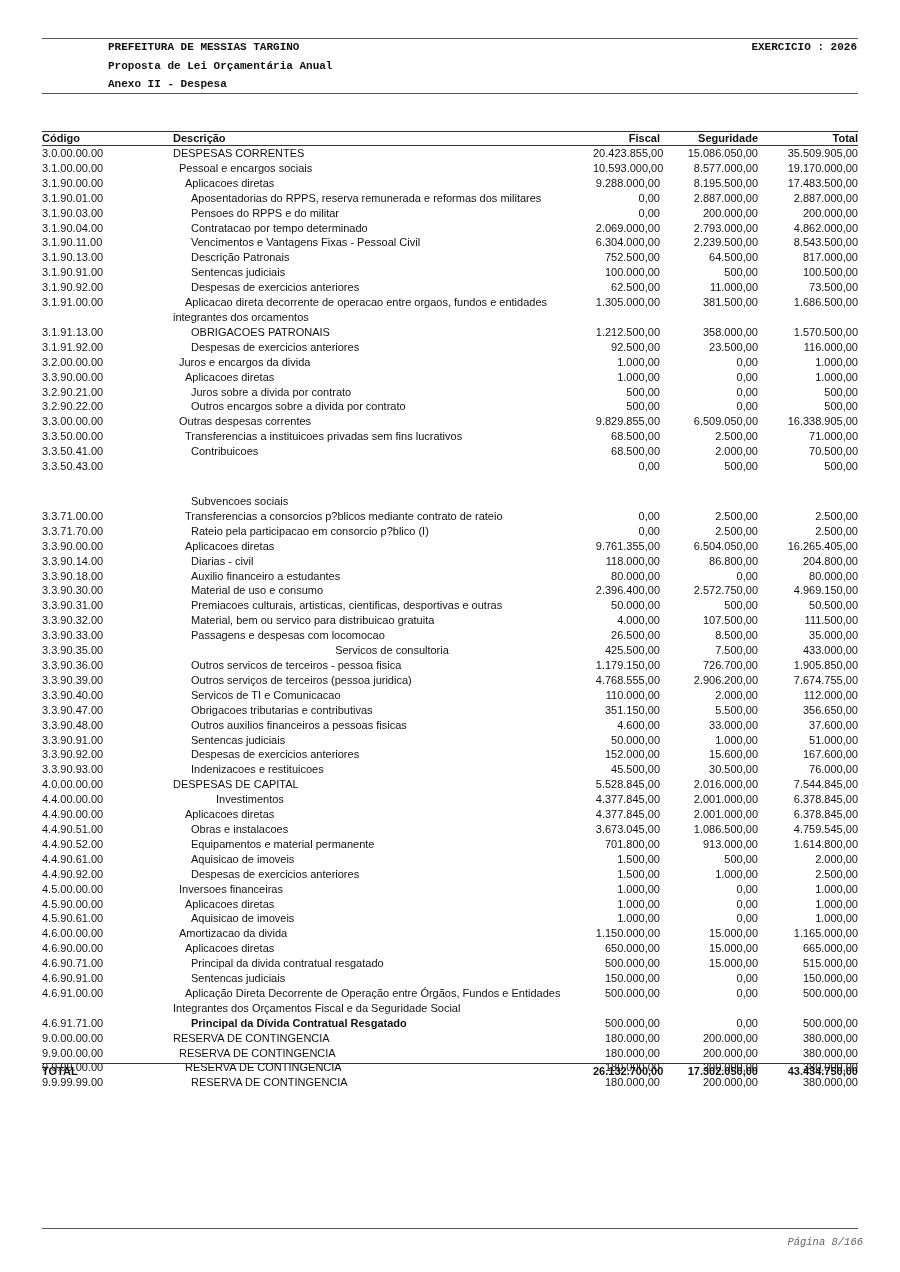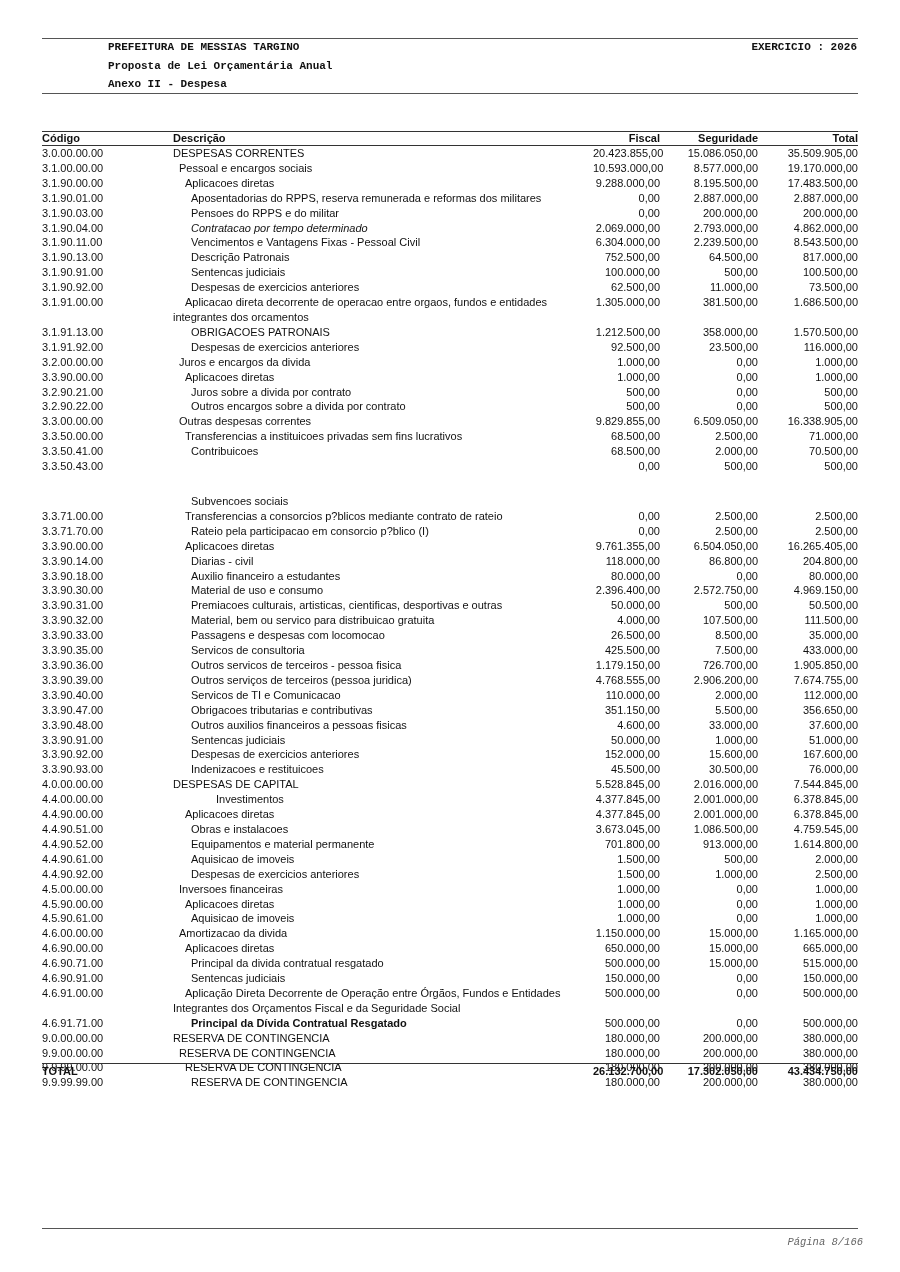--- a/index.html
+++ b/index.html
@@ -97,21 +97,21 @@
           <td class="c-desc">
             <span class="l3" style="display: block;">Pensoes do RPPS e do militar</span>
           </td>
           <td class="c-num">0,00</td>
           <td class="c-num">200.000,00</td>
           <td class="c-num">200.000,00</td>
         </tr>
         <tr>
           <td class="c-code">3.1.90.04.00</td>
           <td class="c-desc">
-            <span class="l3" style="display: block; font-style: italic;">Contratacao por tempo determinado</span>
+            <span class="l3" style="display: block;">Contratacao por tempo determinado</span>
           </td>
           <td class="c-num">2.069.000,00</td>
           <td class="c-num">2.793.000,00</td>
           <td class="c-num">4.862.000,00</td>
         </tr>
         <tr>
           <td class="c-code">3.1.90.11.00</td>
           <td class="c-desc">
             <span class="l3" style="display: block;">Vencimentos e Vantagens Fixas - Pessoal Civil</span>
           </td>
@@ -323,21 +323,21 @@
           <td class="c-desc">
             <span class="l3" style="display: block;">Passagens e despesas com locomocao</span>
           </td>
           <td class="c-num">26.500,00</td>
           <td class="c-num">8.500,00</td>
           <td class="c-num">35.000,00</td>
         </tr>
         <tr>
           <td class="c-code">3.3.90.35.00</td>
           <td class="c-desc">
-            <span class="l3" style="display: block;">Servicos de consultoria</span>
+            <span class="l3" style="display: block; text-align: center;">Servicos de consultoria</span>
           </td>
           <td class="c-num">425.500,00</td>
           <td class="c-num">7.500,00</td>
           <td class="c-num">433.000,00</td>
         </tr>
         <tr>
           <td class="c-code">3.3.90.36.00</td>
           <td class="c-desc">
             <span class="l3" style="display: block;">Outros servicos de terceiros - pessoa fisica</span>
           </td>

